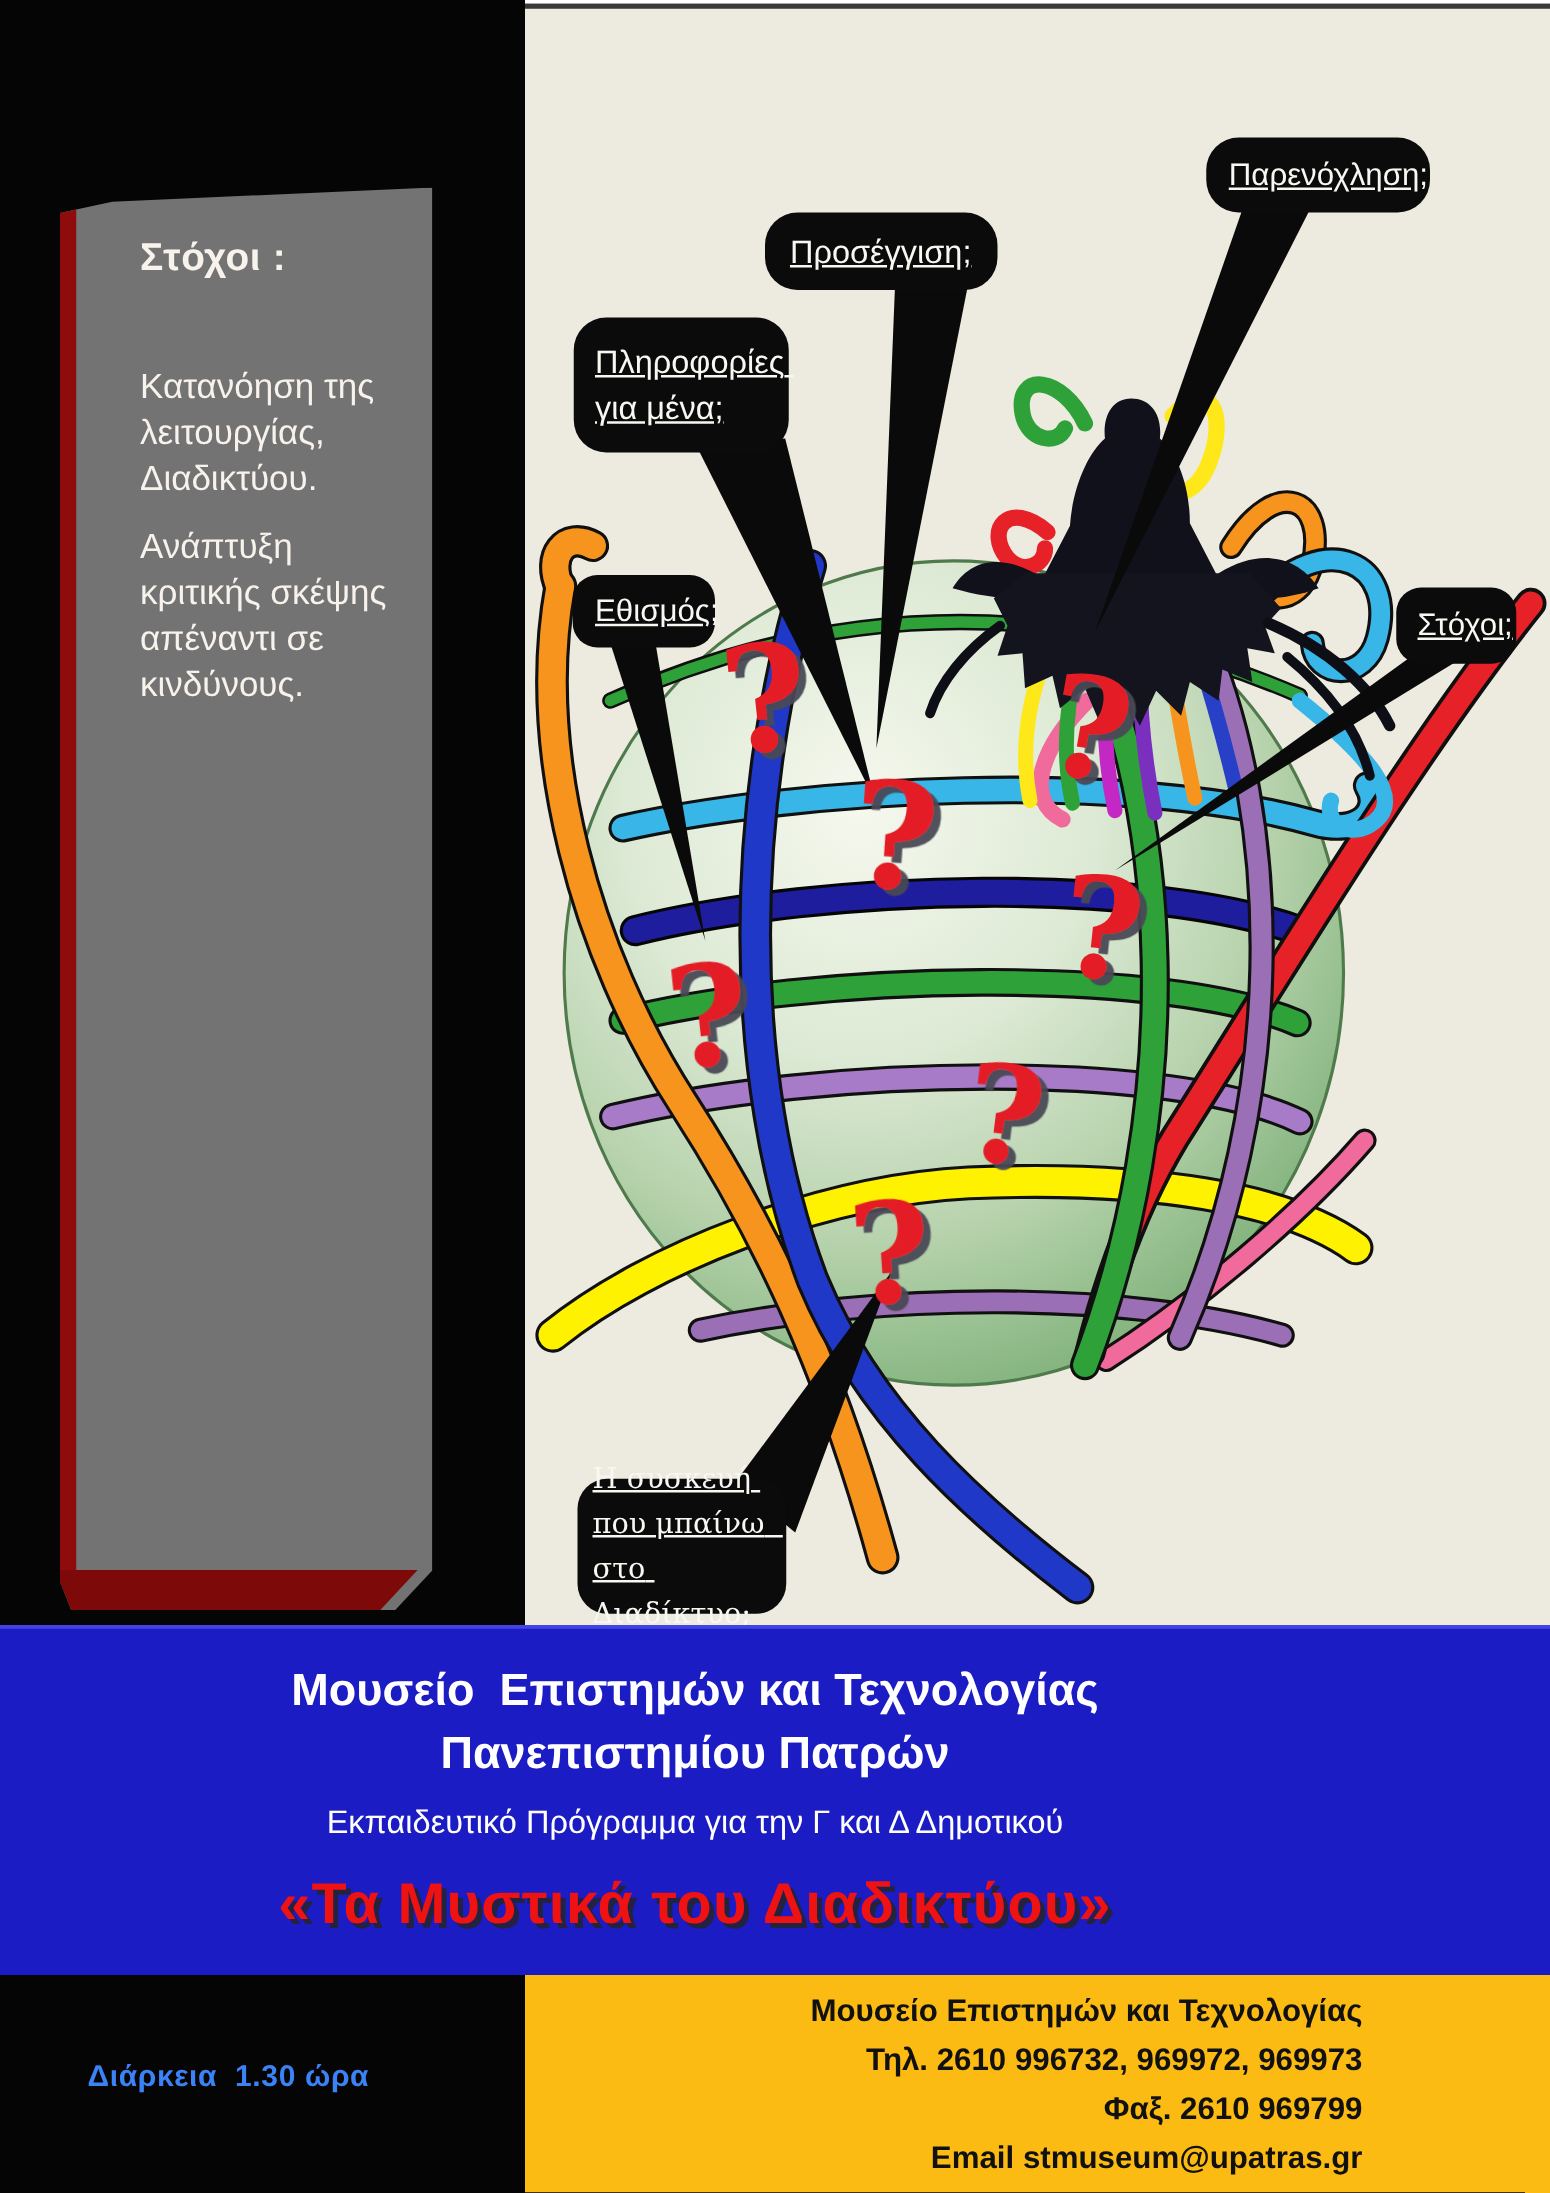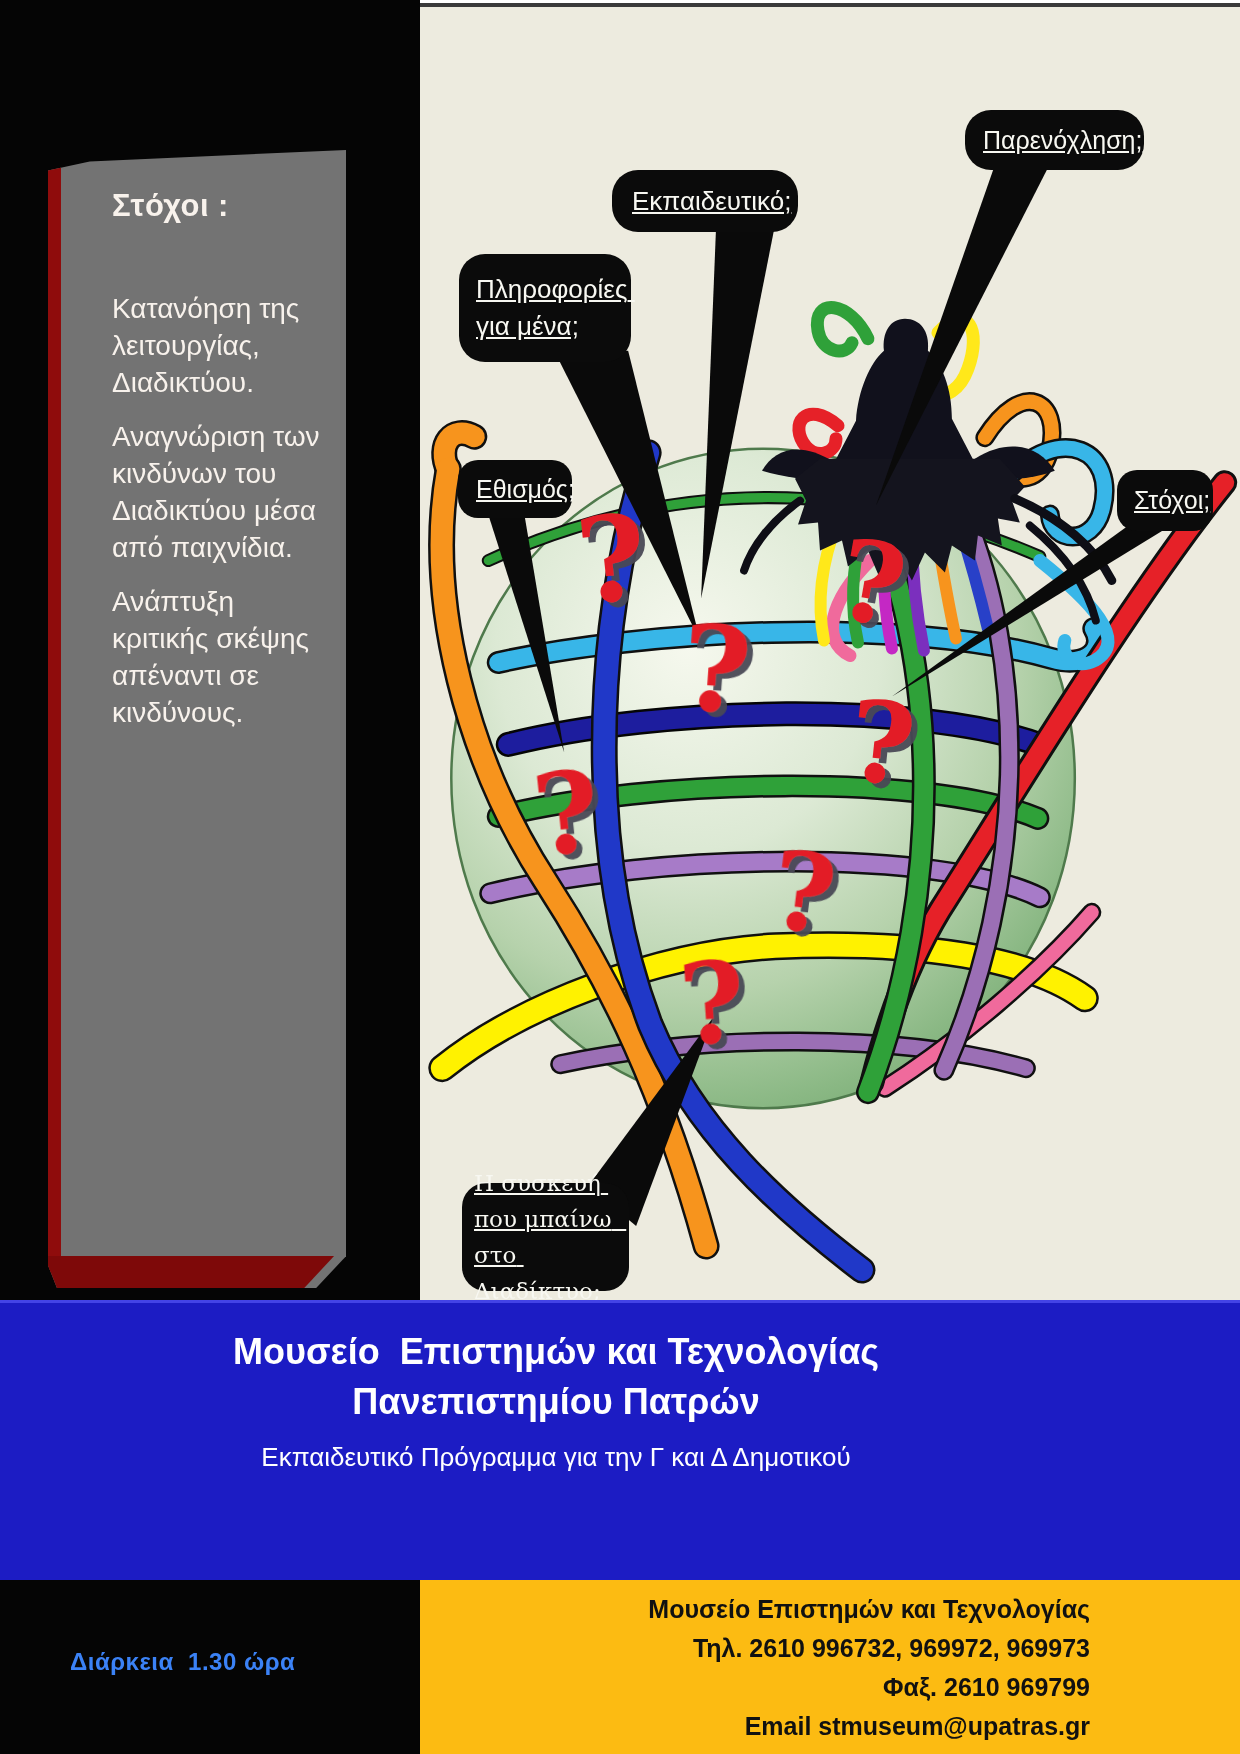--- a/index.html
+++ b/index.html
@@ -182,50 +182,50 @@
       <text x="804" y="930" font-size="108" transform="rotate(7 804 890)">?</text>
       <text x="712" y="1042" font-size="112" transform="rotate(-4 712 1000)">?</text>
     </g>
   </svg>
 </div>
 
 <div class="bubble bub-parenoxlisi">
   <span>Παρενόχληση;</span>
 </div>
 <div class="bubble bub-fotografies">
-  <span>Εκπαιδευτικό;</span>
+  <span>Προσέγγιση;</span>
 </div>
 <div class="bubble bub-plirofories">
   <span>Πληροφορίες για μένα;</span>
 </div>
 <div class="bubble bub-ethismos">
   <span>Εθισμός;</span>
 </div>
 <div class="bubble bub-vinteo">
   <span>Στόχοι;</span>
 </div>
 <div class="bubble bub-syskevi">
   <span>Η συσκευή που μπαίνω  στο Διαδίκτυο;</span>
 </div>
 
 <div class="red-banner">
   <div class="banner-left-shade"></div>
   <div class="banner-bottom-shade"></div>
   <div class="banner-inner">
     <div class="goals-heading">Στόχοι :</div>
     <p class="goal-p">Κατανόηση της λειτουργίας, Διαδικτύου.</p>
-    <p class="goal-p">Αναγνώριση των  κινδύνων του Διαδικτύου μέσα από παιχνίδια.</p>
     <p class="goal-p">Ανάπτυξη κριτικής σκέψης απέναντι σε κινδύνους.</p>
   </div>
 </div>
 
 <div class="blue-band">
   <div class="band-line12">Μουσείο  Επιστημών και Τεχνολογίας</div>
   <div class="band-line12">Πανεπιστημίου Πατρών</div>
   <div class="band-line3">Εκπαιδευτικό Πρόγραμμα για την Γ και Δ Δημοτικού</div>
+  <div class="band-title">«Τα Μυστικά του Διαδικτύου»</div>
 </div>
 
 <div class="duration">Διάρκεια  1.30 ώρα</div>
 
 <div class="orange-panel">
   <div>Μουσείο Επιστημών και Τεχνολογίας</div>
   <div>Τηλ. 2610 996732, 969972, 969973</div>
   <div>Φαξ. 2610 969799</div>
   <div>Email stmuseum@upatras.gr</div>
 </div>

